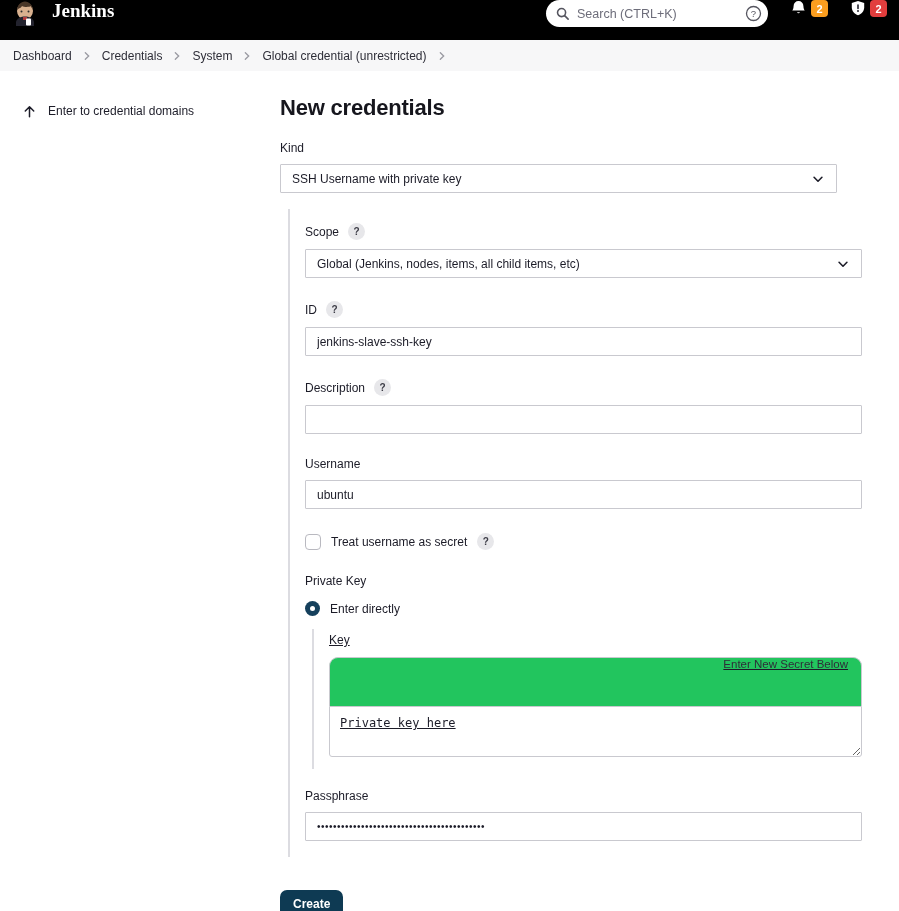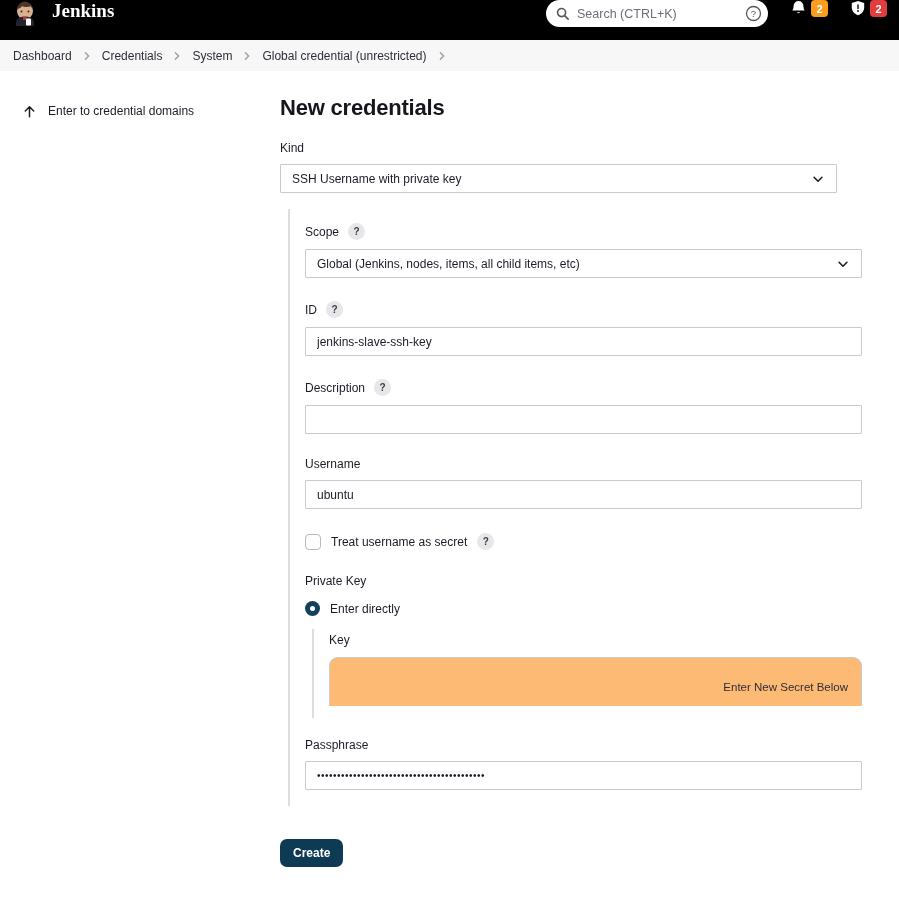--- a/index.html
+++ b/index.html
@@ -48,23 +48,23 @@
 
   .section { border-left:2px solid #dcdce1; margin-left:8px; padding:14px 0 16px 15px; margin-bottom:17px; }
 
   .chk-row { display:flex; align-items:center; gap:10px; margin:24px 0 24px 0; font-size:12px; }
   .chk { width:16px; height:16px; border:1.5px solid #b9b9c0; border-radius:4px; background:#fff; cursor:pointer; }
 
   .radio-row { display:flex; align-items:center; gap:10px; font-size:12px; margin-bottom:13px; }
   .radio { width:15px; height:15px; border-radius:50%; background:#15405c; position:relative; cursor:pointer; flex-shrink:0; }
   .radio::after { content:""; position:absolute; width:5px; height:5px; border-radius:50%; background:#fff; left:5px; top:5px; }
 
-  .subsection { border-left:2px solid #dcdce1; margin-left:7px; padding:4px 0 12px 15px; }
-  .secret-head { border:1.5px solid #c9c9cf; border-bottom:none; border-radius:9px 9px 0 0; background:#fdba74;
-    height:49px; display:flex; align-items:flex-end; justify-content:flex-end; padding:13px 13px; font-size:11.5px; color:#2e2e38; }
+  .subsection { border-left:2px solid #dcdce1; margin-left:7px; padding:4px 0 12px 15px;text-decoration:underline; }
+  .secret-head { border:1.5px solid #c9c9cf; border-bottom:none; border-radius:9px 9px 0 0; background:#22c55e;
+    height:49px; display:flex; align-items:flex-start; justify-content:flex-end; padding:0 13px; font-size:11.5px; color:#2e2e38; }
   .secret-textarea { display:block; width:100%; height:51px; border:1.5px solid #c9c9cf; border-radius:0 0 3px 3px;
     resize:vertical; font-family:"DejaVu Sans Mono","Liberation Mono", monospace; font-size:12px; color:#1c1c28;
     padding:9px 10px; outline:none; }
 
   .pass-input { letter-spacing:0.5px; font-size:10px; }
 
   .create-btn { margin-top:16px; background:#0e3a53; color:#fff; border:none; border-radius:7px;
     padding:7px 13px; font-size:12px; font-weight:600; cursor:pointer; font-family:"Liberation Sans", sans-serif; }
 </style>
 </head>
@@ -236,20 +236,21 @@
         <span>Enter directly</span>
       </div>
 
       <div class="subsection">
         <div class="lbl-row" style="margin-bottom:10px;">
           <span>Key</span>
         </div>
         <div class="secret-head">
           <span>Enter New Secret Below</span>
         </div>
+        <textarea class="secret-textarea" spellcheck="false" style="">Private key here</textarea>
       </div>
 
       <div class="field" style="margin:20px 0 0 0;">
         <div class="lbl-row">
           <span>Passphrase</span>
         </div>
         <input class="txt-input pass-input" type="text" value="••••••••••••••••••••••••••••••••••••••••••" style="">
       </div>
 
     </div>

